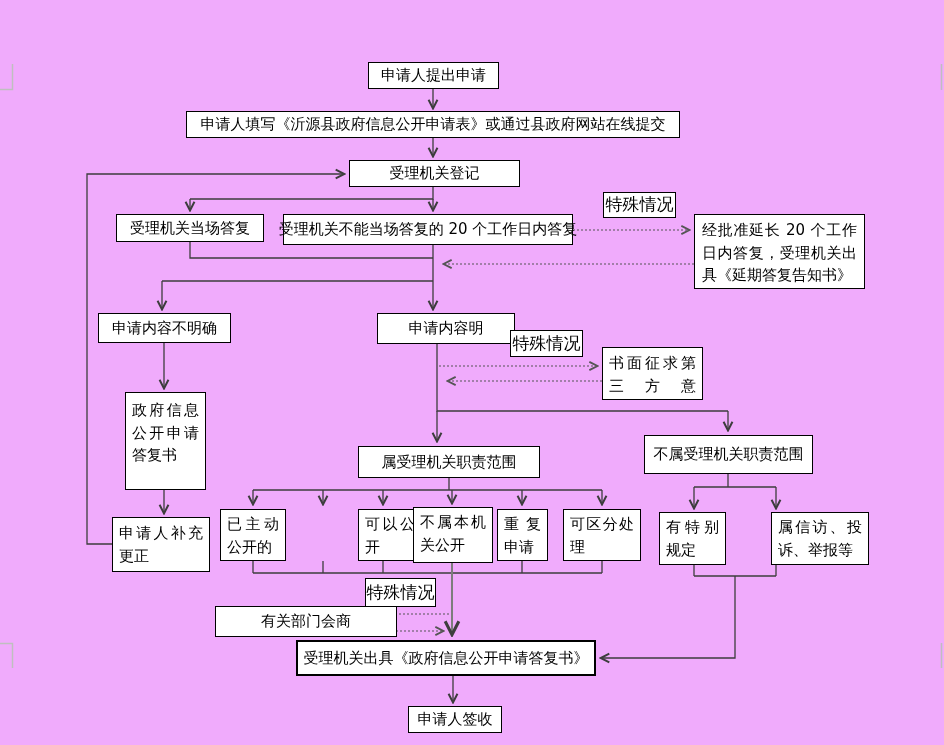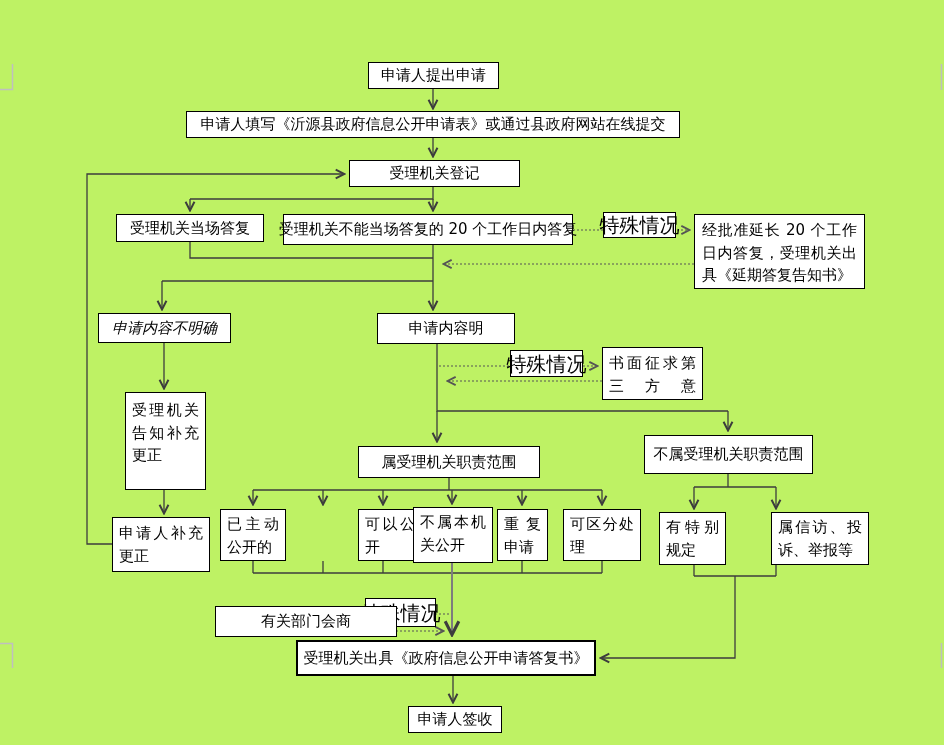--- a/index.html
+++ b/index.html
@@ -1,36 +1,36 @@
 <!DOCTYPE html>
 <html><head>
 <meta charset="utf-8">
 <style>
   html,body{margin:0;padding:0;background:#fff;}
   #canvas{
-    position:relative;width:944px;height:745px;background:#bef264;overflow:hidden;
+    position:relative;width:944px;height:745px;background:#f0abfc;overflow:hidden;
     font-family:"DejaVu Sans","Liberation Sans",sans-serif;color:#000;
   }
   #wires{position:absolute;left:0;top:0;width:944px;height:745px;}
   .node{
     position:absolute;box-sizing:border-box;background:#fff;border:1px solid #000;
     font-size:15px;line-height:1.5;color:#000;
   }
   .c{display:flex;align-items:center;justify-content:center;text-align:center;white-space:nowrap;}
   .ml{padding:3px 6px;text-align:justify;}
-  .sm{font-size:20px;margin-top:20px;}
+  .sm{font-size:17px;}
   
   #n-submit{left:368px;top:62px;width:131px;height:27px;}
   #n-fill{left:186px;top:111px;width:494px;height:27px;}
   #n-register{left:349px;top:160px;width:171px;height:27px;}
   #n-onspot{left:116px;top:214px;width:148px;height:28px;}
   #n-within20{left:283px;top:214px;width:290px;height:31px;}
   #n-special1{left:603px;top:192px;width:73px;height:26px;}
   #n-extension{left:694px;top:214px;width:171px;height:75px;padding:4px 7px;}
-  #n-unclear{left:98px;top:313px;width:133px;height:30px;font-style:italic;}
+  #n-unclear{left:98px;top:313px;width:133px;height:30px;}
   #n-clear{left:377px;top:313px;width:138px;height:31px;}
   #n-special2{left:510px;top:330px;width:73px;height:27px;}
   #n-third{left:602px;top:347px;width:101px;height:53px;padding:4px 6px;text-align-last:justify;}
   #n-notifyfix{left:125px;top:392px;width:81px;height:98px;padding:6px 6px;}
   #n-applfix{left:112px;top:517px;width:98px;height:55px;padding:4px 6px;}
   #n-inscope{left:358px;top:446px;width:182px;height:32px;}
   #n-outscope{left:644px;top:435px;width:169px;height:39px;}
   #n-published{left:220px;top:509px;width:66px;height:52px;}
   #n-notexist{left:292px;top:509px;width:59px;height:52px;}
   #n-canopen{left:358px;top:509px;width:64px;height:52px;}
@@ -128,21 +128,21 @@
   <div class="node c" id="n-fill">申请人填写《沂源县政府信息公开申请表》或通过县政府网站在线提交</div>
   <div class="node c" id="n-register">受理机关登记</div>
   <div class="node c" id="n-onspot">受理机关当场答复</div>
   <div class="node c" id="n-within20">受理机关不能当场答复的 20 个工作日内答复</div>
   <div class="node c sm" id="n-special1">特殊情况</div>
   <div class="node ml" id="n-extension">经批准延长 20 个工作日内答复，受理机关出具《延期答复告知书》</div>
   <div class="node c" id="n-unclear">申请内容不明确</div>
   <div class="node c" id="n-clear">申请内容明</div>
   <div class="node c sm" id="n-special2">特殊情况</div>
   <div class="node ml" id="n-third">书面征求第三方意</div>
-  <div class="node ml" id="n-notifyfix">受理机关告知补充更正</div>
+  <div class="node ml" id="n-notifyfix">政府信息公开申请答复书</div>
   <div class="node ml" id="n-applfix">申请人补充更正</div>
   <div class="node c" id="n-inscope">属受理机关职责范围</div>
   <div class="node c" id="n-outscope">不属受理机关职责范围</div>
   <div class="node ml" id="n-published">已主动公开的</div>
   <div class="node ml" id="n-canopen">可以公开</div>
   <div class="node ml" id="n-otherorg">不属本机关公开</div>
   <div class="node ml" id="n-duplicate">重复申请</div>
   <div class="node ml" id="n-separable">可区分处理</div>
   <div class="node ml" id="n-specialrule">有特别规定</div>
   <div class="node ml" id="n-petition">属信访、投诉、举报等</div>

